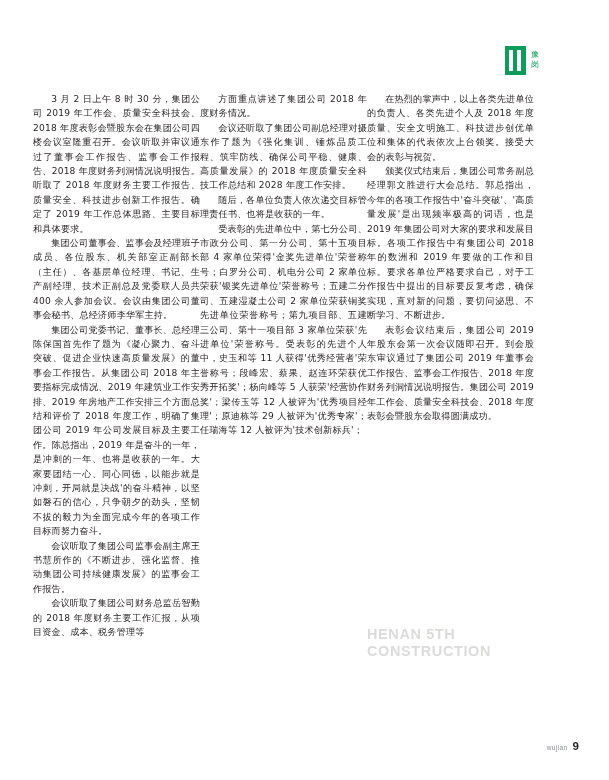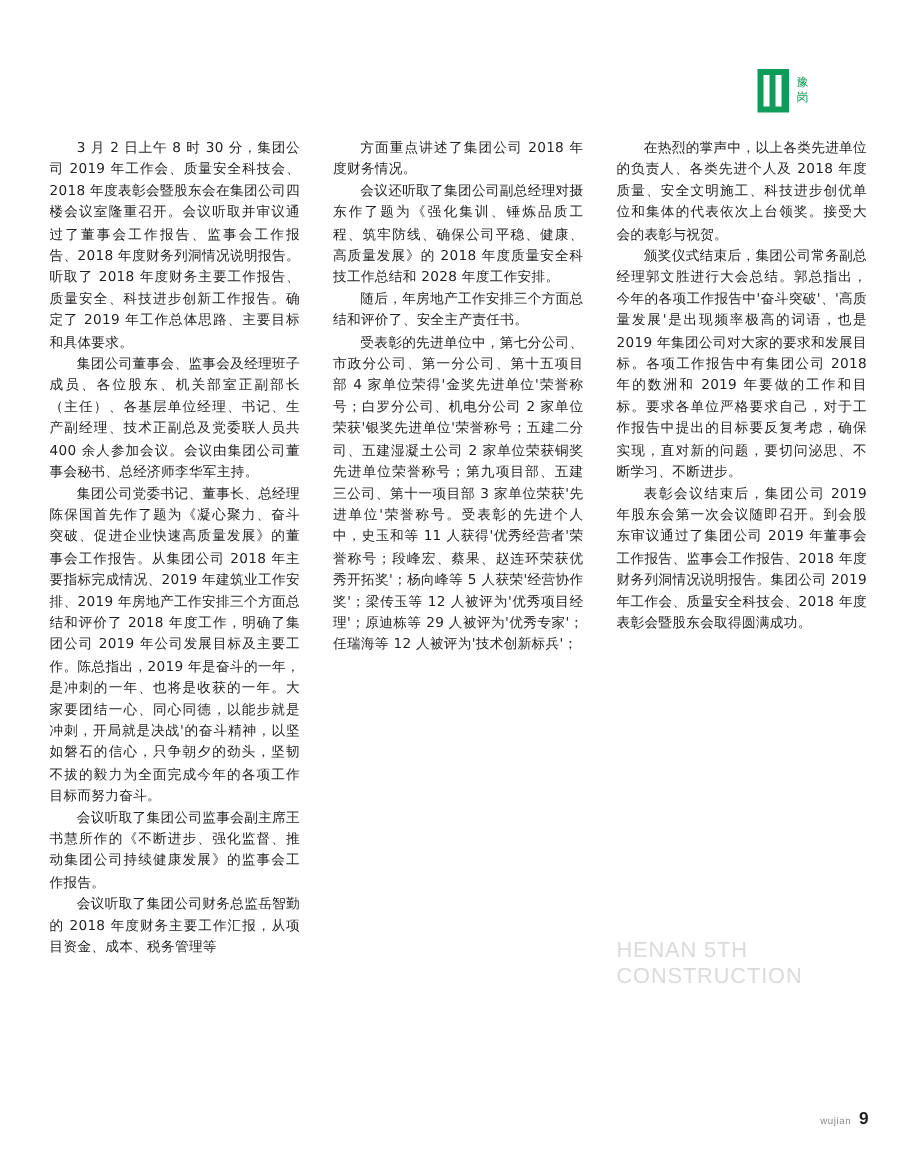--- a/index.html
+++ b/index.html
@@ -68,21 +68,20 @@
   }
 
   
   .columns {
     position: absolute;
     top: 92px;
     left: 33px;
     width: 546px;
     height: 640px;
     display: flex;
-    gap: 22px;
   }
   .col {
     width: 167px;
     flex: 0 0 167px;
     position: relative;
   }
   p.para {
     margin: 0 0 0 0;
     font-size: 9.1px;
     line-height: 14.4px;
@@ -94,21 +93,21 @@
     letter-spacing: 0.2px;
   }
 
   
   .watermark {
     position: absolute;
     left: 0;
     bottom: 72px;
     width: 167px;
     font-family: "Liberation Sans", sans-serif;
-    font-weight: normal;
+    font-weight: bold;
     font-size: 14.5px;
     line-height: 17px;
     color: #d9dcd8;
     letter-spacing: 0.6px;
   }
 
   
   .footer {
     position: absolute;
     right: 30px;
@@ -158,21 +157,21 @@
       <p class="para">3 月 2 日上午 8 时 30 分，集团公司 2019 年工作会、质量安全科技会、2018 年度表彰会暨股东会在集团公司四楼会议室隆重召开。会议听取并审议通过了董事会工作报告、监事会工作报告、2018 年度财务列洞情况说明报告。听取了 2018 年度财务主要工作报告、质量安全、科技进步创新工作报告。确定了 2019 年工作总体思路、主要目标和具体要求。</p>
       <p class="para">集团公司董事会、监事会及经理班子成员、各位股东、机关部室正副部长（主任）、各基层单位经理、书记、生产副经理、技术正副总及党委联人员共 400 余人参加会议。会议由集团公司董事会秘书、总经济师李华军主持。</p>
       <p class="para">集团公司党委书记、董事长、总经理陈保国首先作了题为《凝心聚力、奋斗突破、促进企业快速高质量发展》的董事会工作报告。从集团公司 2018 年主要指标完成情况、2019 年建筑业工作安排、2019 年房地产工作安排三个方面总结和评价了 2018 年度工作，明确了集团公司 2019 年公司发展目标及主要工作。陈总指出，2019 年是奋斗的一年，是冲刺的一年、也将是收获的一年。大家要团结一心、同心同德，以能步就是冲刺，开局就是决战'的奋斗精神，以坚如磐石的信心，只争朝夕的劲头，坚韧不拔的毅力为全面完成今年的各项工作目标而努力奋斗。</p>
       <p class="para">会议听取了集团公司监事会副主席王书慧所作的《不断进步、强化监督、推动集团公司持续健康发展》的监事会工作报告。</p>
       <p class="para">会议听取了集团公司财务总监岳智勤的 2018 年度财务主要工作汇报，从项目资金、成本、税务管理等</p>
     </div>
 
     <div class="col">
       <p class="para">方面重点讲述了集团公司 2018 年度财务情况。</p>
       <p class="para">会议还听取了集团公司副总经理对摄东作了题为《强化集训、锤炼品质工程、筑牢防线、确保公司平稳、健康、高质量发展》的 2018 年度质量安全科技工作总结和 2028 年度工作安排。</p>
-      <p class="para">随后，年房地产工作安排三个方面总结和评价了、安全主产责任书。</p>
+      <p class="para">随后，各单位负责人依次递交目标管理责任书、也将是收获的一年。</p>
       <p class="para">受表彰的先进单位中，第七分公司、市政分公司、第一分公司、第十五项目部 4 家单位荣得'金奖先进单位'荣誉称号；白罗分公司、机电分公司 2 家单位荣获'银奖先进单位'荣誉称号；五建二分司、五建湿凝土公司 2 家单位荣获铜奖先进单位荣誉称号；第九项目部、五建三公司、第十一项目部 3 家单位荣获'先进单位'荣誉称号。受表彰的先进个人中，史玉和等 11 人获得'优秀经营者'荣誉称号；段峰宏、蔡果、赵连环荣获优秀开拓奖'；杨向峰等 5 人获荣'经营协作奖'；梁传玉等 12 人被评为'优秀项目经理'；原迪栋等 29 人被评为'优秀专家'；任瑞海等 12 人被评为'技术创新标兵'；</p>
     </div>
 
     <div class="col">
       <p class="para">在热烈的掌声中，以上各类先进单位的负责人、各类先进个人及 2018 年度质量、安全文明施工、科技进步创优单位和集体的代表依次上台领奖。接受大会的表彰与祝贺。</p>
       <p class="para">颁奖仪式结束后，集团公司常务副总经理郭文胜进行大会总结。郭总指出，今年的各项工作报告中'奋斗突破'、'高质量发展'是出现频率极高的词语，也是 2019 年集团公司对大家的要求和发展目标。各项工作报告中有集团公司 2018 年的数洲和 2019 年要做的工作和目标。要求各单位严格要求自己，对于工作报告中提出的目标要反复考虑，确保实现，直对新的问题，要切问泌思、不断学习、不断进步。</p>
       <p class="para">表彰会议结束后，集团公司 2019 年股东会第一次会议随即召开。到会股东审议通过了集团公司 2019 年董事会工作报告、监事会工作报告、2018 年度财务列洞情况说明报告。集团公司 2019 年工作会、质量安全科技会、2018 年度表彰会暨股东会取得圆满成功。</p>
 
       <div class="watermark">
         <div>HENAN 5TH</div>

